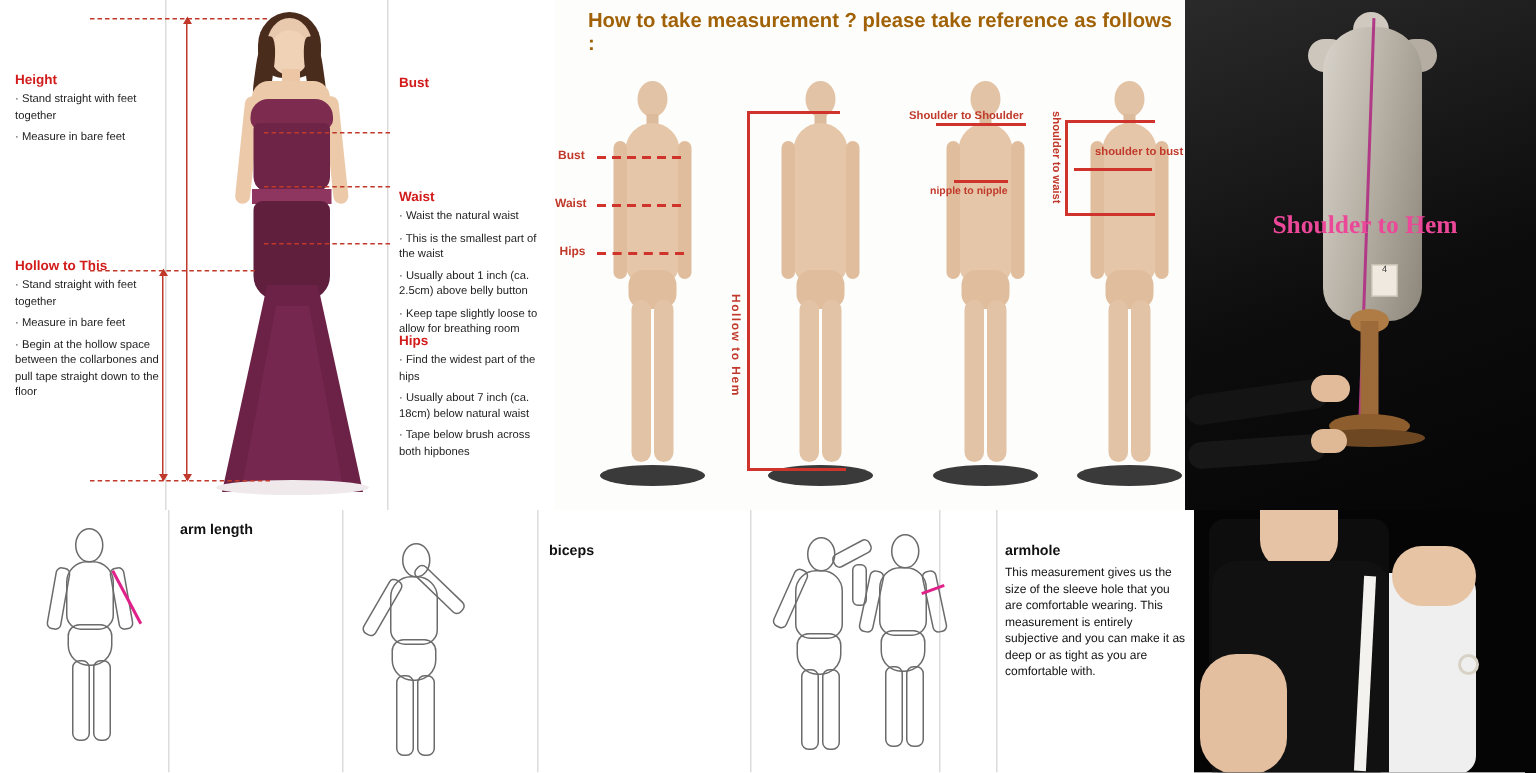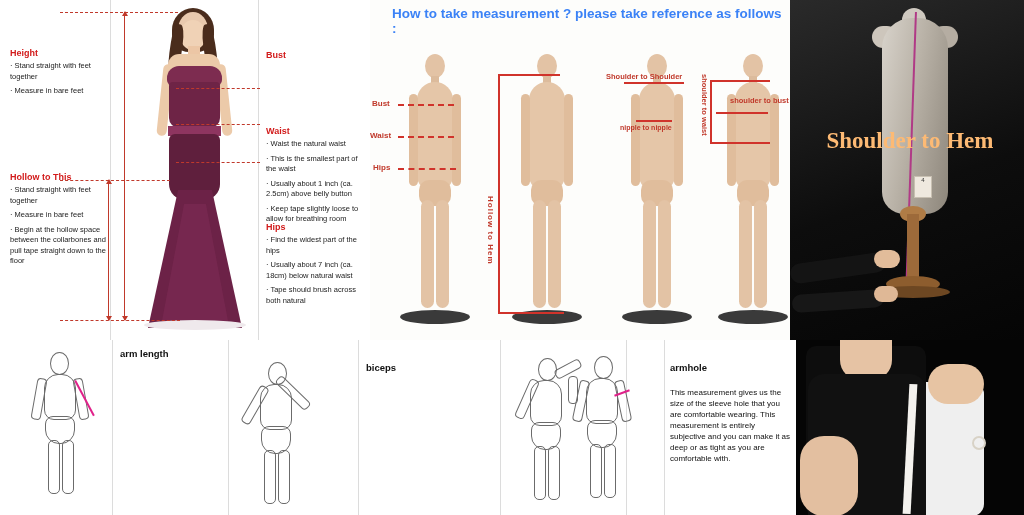--- a/index.html
+++ b/index.html
@@ -131,22 +131,22 @@
   .form-stand{position:absolute;left:117px;top:214px;width:12px;height:64px;background:#9d6a3a;}
   .form-knob{position:absolute;left:110px;top:206px;width:26px;height:16px;border-radius:50%;background:#b07c46;}
   .form-foot{position:absolute;left:96px;top:276px;width:54px;height:16px;border-radius:50%;background:#8d5d2e;}
   .form-footb{position:absolute;left:86px;top:286px;width:74px;height:12px;border-radius:50%;background:#6d4722;}
   .form-armA{position:absolute;left:0px;top:258px;width:96px;height:20px;border-radius:10px;background:#141414;transform:rotate(-8deg);}
   .form-handA{position:absolute;left:84px;top:250px;width:26px;height:18px;border-radius:9px;background:#e2bc9a;}
   .form-armB{position:absolute;left:2px;top:292px;width:92px;height:18px;border-radius:9px;background:#171717;transform:rotate(-4deg);}
   .form-handB{position:absolute;left:84px;top:286px;width:24px;height:16px;border-radius:8px;background:#dfb896;}
   .form-tag{position:absolute;left:124px;top:176px;width:16px;height:20px;background:#efe9df;border:1px solid #c8c0b2;font-size:6px;text-align:center;color:#333;}
   #shoulder-to-hem-label{
-    position:absolute;left:8px;top:128px;width:224px;text-align:center;
-    font-size:23px;font-weight:bold;color:#fdba74;
+    position:absolute;left:8px;top:140px;width:224px;text-align:center;
+    font-size:17px;font-weight:bold;color:#ec4899;
     font-family:"Liberation Serif", serif;
   }
 
   
   .lined{background-image:repeating-linear-gradient(to bottom, transparent 0, transparent 19px, #dcdcdc 19px, #dcdcdc 20px);}
   .vrule{position:absolute;top:0;bottom:0;border-left:1px solid #dcdcdc;}
 
   #panel-arm{left:0;top:340px;width:340px;height:175px;background:#fff;}
   #panel-biceps{left:340px;top:340px;width:320px;height:175px;background:#fff;}
   #panel-armhole{left:660px;top:340px;width:136px;height:175px;background:#fff;}
@@ -243,27 +243,27 @@
         <li>Usually about 1 inch (ca. 2.5cm) above belly button</li>
         <li>Keep tape slightly loose to allow for breathing room</li>
       </ul>
     </div>
 
     <div class="abs callout" style="left:266px;top:222px;width:96px;">
       <div class="callout-title red">Hips</div>
       <ul>
         <li>Find the widest part of the hips</li>
         <li>Usually about 7 inch (ca. 18cm) below natural waist</li>
-        <li>Tape should brush across both natural</li>
+        <li>Tape below brush across both hipbones</li>
       </ul>
     </div>
   </div>
 
   <div class="abs" id="panel-mannequins">
-    <div class="abs" style="left:22px;top:6px;width:392px;font-size:13.5px;font-weight:bold;color:#3b82f6;">How to take measurement ?  please take reference as follows :</div>
+    <div class="abs" style="left:22px;top:6px;width:392px;font-size:13.5px;font-weight:bold;color:#a16207;">How to take measurement ?  please take reference as follows :</div>
 
     <div class="mq" style="left:28px;">
       <div class="head"></div>
         <div class="neck"></div>
         <div class="torso"></div>
       <div class="hipblk"></div>
         <div class="armL"></div>
         <div class="armR"></div>
       <div class="legL"></div>
         <div class="legR"></div>
@@ -405,21 +405,21 @@
       <div class="o sk-leg" style="left:24px;top:90px;"></div>
       <div class="o sk-leg" style="left:38px;top:90px;"></div>
       <div class="pinkline" style="left:48px;top:38px;width:16px;transform:rotate(-20deg);"></div>
     </div>
   </div>
 
   <div class="abs lined" id="panel-armhole">
     <div class="vrule" style="left:4px;"></div>
     <div class="abs" style="left:10px;top:22px;width:122px;">
       <div class="blk-title">armhole</div>
-      <div class="blk-body" style="margin-top:14px;">This measurement gives us the size of the sleeve hole that you are comfortable wearing. This measurement is entirely subjective and you can make it as deep or as tight as you are comfortable with.</div>
+      <div class="blk-body" style="margin-top:3px;">This measurement gives us the size of the sleeve hole that you are comfortable wearing. This measurement is entirely subjective and you can make it as deep or as tight as you are comfortable with.</div>
     </div>
   </div>
 
   <div class="abs" id="panel-photo">
     <div class="ph-bg"></div>
     <div class="ph-sleeve"></div>
     <div class="ph-person"></div>
     <div class="ph-neck"></div>
     <div class="ph-shirt"></div>
     <div class="ph-arm"></div>

